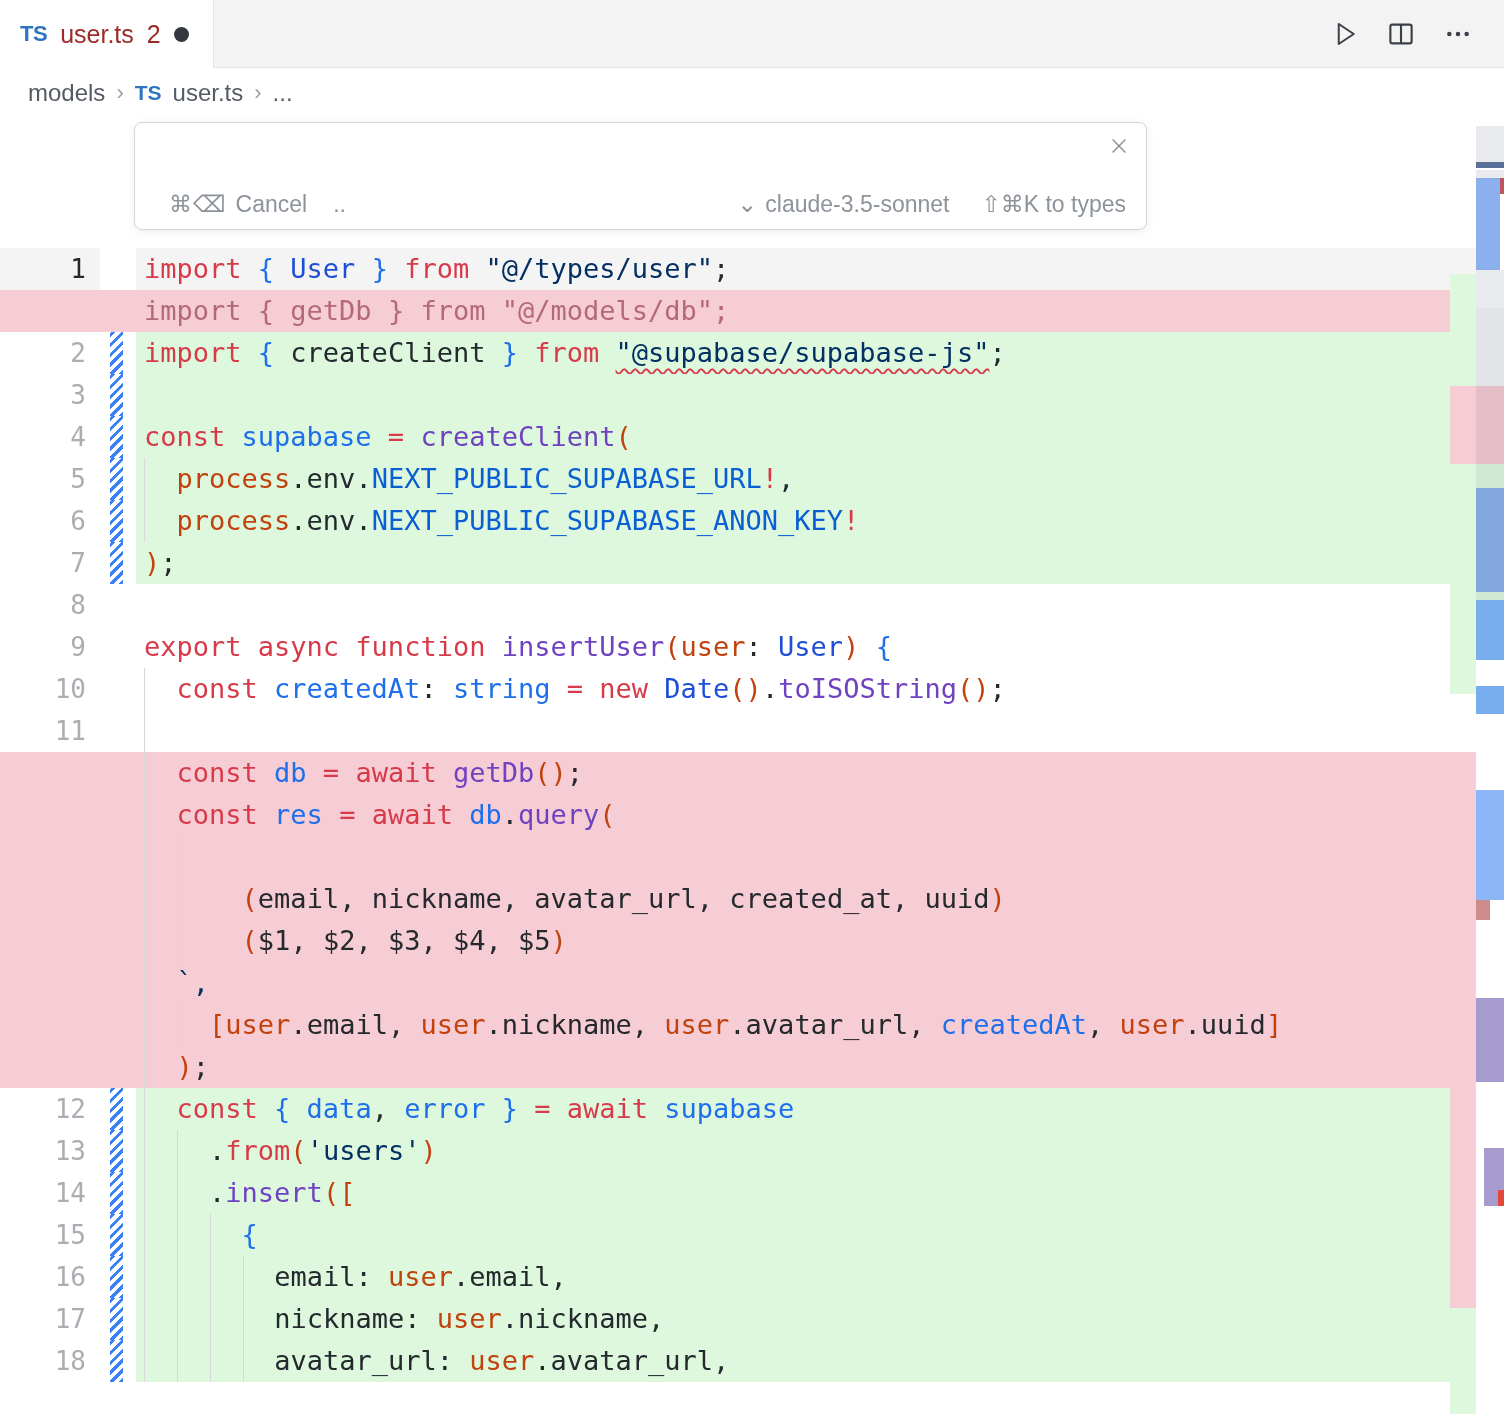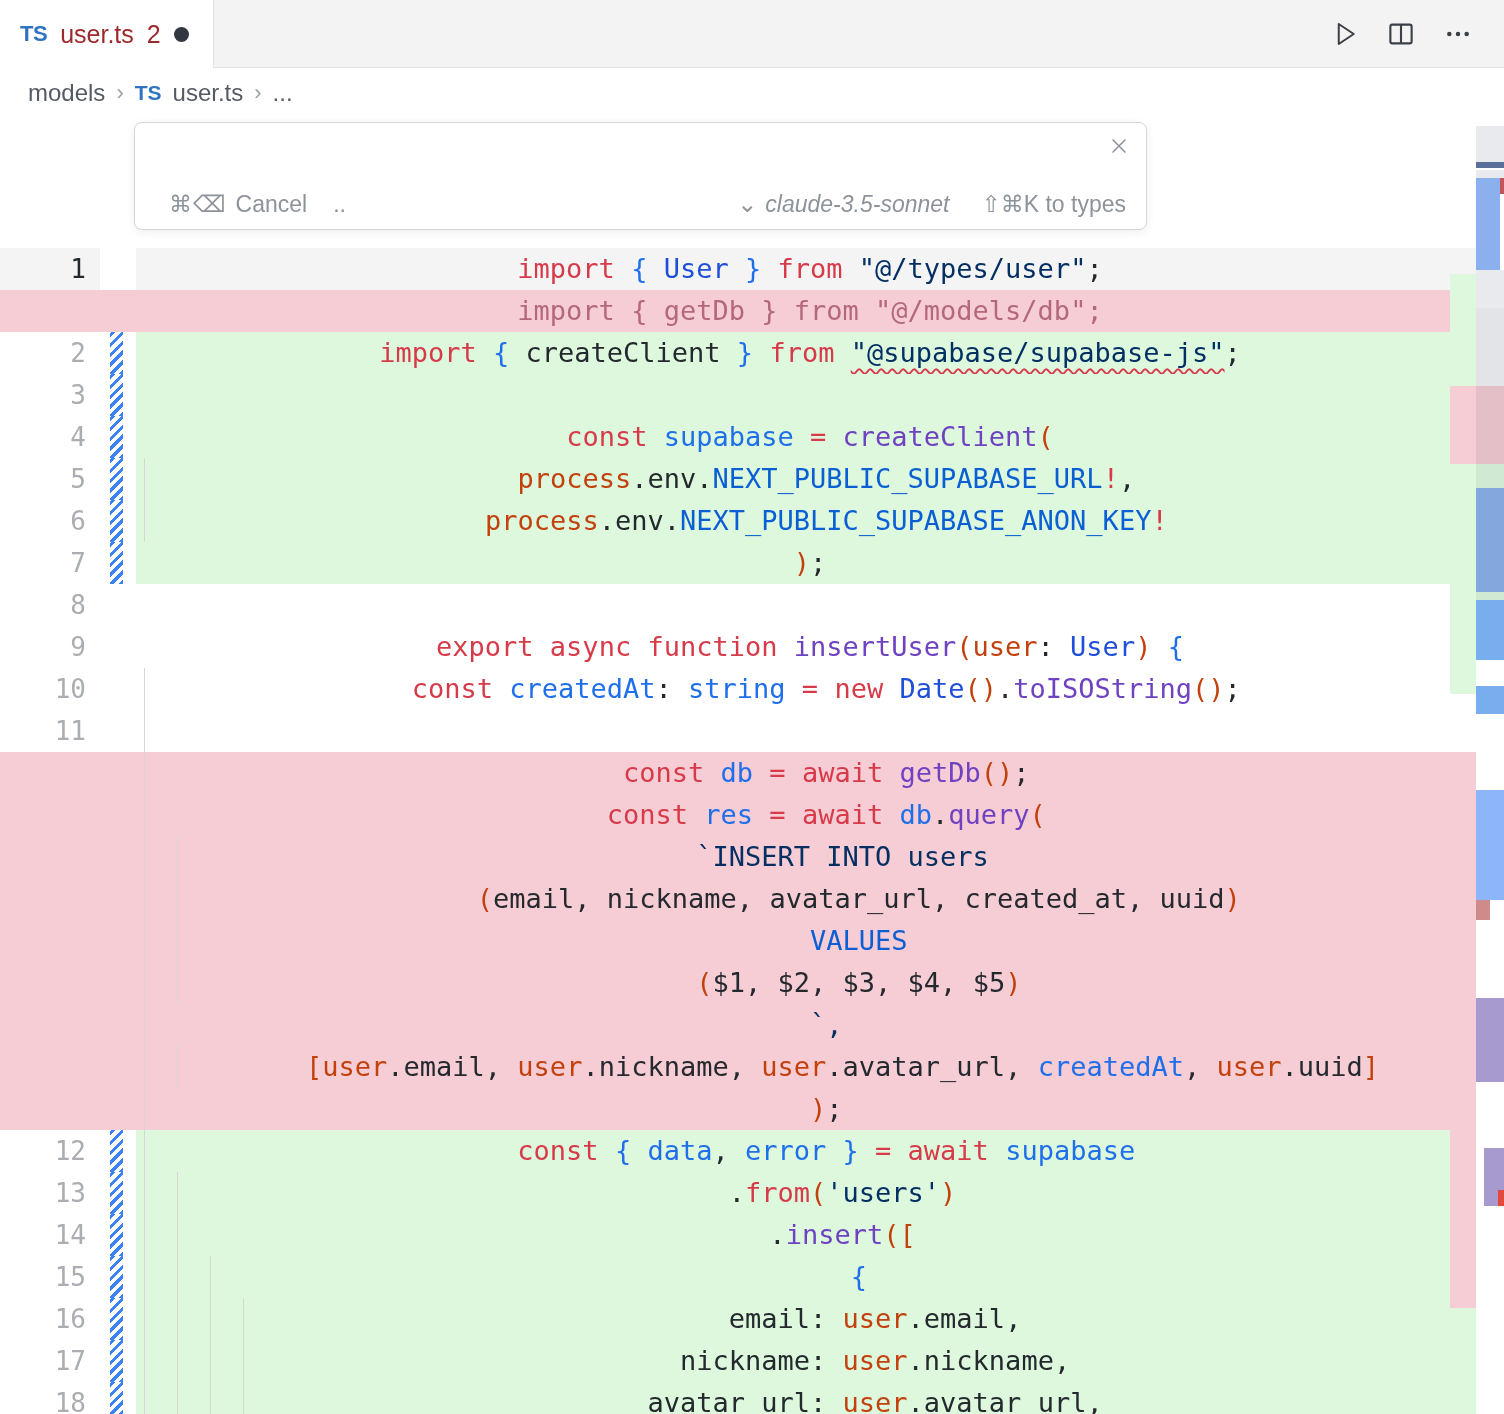--- a/index.html
+++ b/index.html
@@ -95,21 +95,20 @@
   }
   .gutter.added::before {
     content: ""; position: absolute; left: 10px; top: 0; width: 13px; height: 42px;
     background-image: repeating-linear-gradient(
       -45deg, #3b82f6 0 3px, #ffffff 3px 7px);
   }
   .code {
     flex: 1; height: 42px; line-height: 42px;
     padding-left: 8px;
     position: relative;
-    text-align: center;
   }
   .row.del .ln, .row.del .gutter { background: #f6ccd5; }
   .row.add .gutter { background: #ffffff; }
   .row.cur .ln { background: #f4f4f5; }
 
   
   .ig { position: absolute; top: 0; width: 1px; height: 42px; background: #d7d7da; }
 
   
   .kw  { color: #d73a49; }
@@ -190,23 +189,22 @@
       <div class="row add"><div class="ln">4</div><div class="gutter added"></div><div class="code"><span class="kw">const</span><span class="pl"> </span><span class="var">supabase</span><span class="pl"> </span><span class="op">=</span><span class="pl"> </span><span class="fn">createClient</span><span class="br2">(</span></div></div>
       <div class="row add"><div class="ln">5</div><div class="gutter added"></div><div class="code"><span class="pl"> </span><span class="pl"> </span><span class="prm">process</span><span class="pl">.</span><span class="pl">env</span><span class="pl">.</span><span class="cnst">NEXT_PUBLIC_SUPABASE_URL</span><span class="op">!</span><span class="pl">,</span><div class="ig" style="left: 8px;"></div></div></div>
       <div class="row add"><div class="ln">6</div><div class="gutter added"></div><div class="code"><span class="pl"> </span><span class="pl"> </span><span class="prm">process</span><span class="pl">.</span><span class="pl">env</span><span class="pl">.</span><span class="cnst">NEXT_PUBLIC_SUPABASE_ANON_KEY</span><span class="op">!</span><div class="ig" style="left: 8px;"></div></div></div>
       <div class="row add"><div class="ln">7</div><div class="gutter added"></div><div class="code"><span class="br2">)</span><span class="pl">;</span></div></div>
       <div class="row"><div class="ln">8</div><div class="gutter"></div><div class="code"></div></div>
       <div class="row"><div class="ln">9</div><div class="gutter"></div><div class="code"><span class="kw">export</span><span class="pl"> </span><span class="kw">async</span><span class="pl"> </span><span class="kw">function</span><span class="pl"> </span><span class="fn">insertUser</span><span class="br2">(</span><span class="prm">user</span><span class="pl">:</span><span class="pl"> </span><span class="ty">User</span><span class="br2">)</span><span class="pl"> </span><span class="br">{</span></div></div>
       <div class="row"><div class="ln">10</div><div class="gutter"></div><div class="code"><span class="pl"> </span><span class="pl"> </span><span class="kw">const</span><span class="pl"> </span><span class="var">createdAt</span><span class="pl">:</span><span class="pl"> </span><span class="var">string</span><span class="pl"> </span><span class="op">=</span><span class="pl"> </span><span class="kw">new</span><span class="pl"> </span><span class="ty">Date</span><span class="br2">(</span><span class="br2">)</span><span class="pl">.</span><span class="fn">toISOString</span><span class="br2">(</span><span class="br2">)</span><span class="pl">;</span><div class="ig" style="left: 8px;"></div></div></div>
       <div class="row"><div class="ln">11</div><div class="gutter"></div><div class="code"><div class="ig" style="left: 8px;"></div></div></div>
       <div class="row del"><div class="ln blank">&nbsp;</div><div class="gutter"></div><div class="code"><span class="pl"> </span><span class="pl"> </span><span class="kw">const</span><span class="pl"> </span><span class="var">db</span><span class="pl"> </span><span class="op">=</span><span class="pl"> </span><span class="kw">await</span><span class="pl"> </span><span class="fn">getDb</span><span class="br2">(</span><span class="br2">)</span><span class="pl">;</span><div class="ig" style="left: 8px;"></div></div></div>
       <div class="row del"><div class="ln blank">&nbsp;</div><div class="gutter"></div><div class="code"><span class="pl"> </span><span class="pl"> </span><span class="kw">const</span><span class="pl"> </span><span class="var">res</span><span class="pl"> </span><span class="op">=</span><span class="pl"> </span><span class="kw">await</span><span class="pl"> </span><span class="var">db</span><span class="pl">.</span><span class="fn">query</span><span class="br2">(</span><div class="ig" style="left: 8px;"></div></div></div>
-      <div class="row del"><div class="ln blank">&nbsp;</div><div class="gutter"></div><div class="code"><span class="pl"> </span><span class="pl"> </span><span class="pl"> </span><span class="pl"> </span><span class="str">`INSERT INTO users</span><div class="ig" style="left: 8px;"></div><div class="ig" style="left: 41px;"></div></div></div>
+      <div class="row del"><div class="ln blank">&nbsp;</div><div class="gutter"></div><div class="code"><span class="pl"> </span><span class="pl"> </span><span class="pl"> </span><span class="pl"> </span><div class="ig" style="left: 8px;"></div><div class="ig" style="left: 41px;"></div></div></div>
       <div class="row del"><div class="ln blank">&nbsp;</div><div class="gutter"></div><div class="code"><span class="pl"> </span><span class="pl"> </span><span class="pl"> </span><span class="pl"> </span><span class="pl"> </span><span class="pl"> </span><span class="br2">(</span><span class="pl">email</span><span class="pl">,</span><span class="pl"> </span><span class="pl">nickname</span><span class="pl">,</span><span class="pl"> </span><span class="pl">avatar_url</span><span class="pl">,</span><span class="pl"> </span><span class="pl">created_at</span><span class="pl">,</span><span class="pl"> </span><span class="pl">uuid</span><span class="br2">)</span><div class="ig" style="left: 8px;"></div><div class="ig" style="left: 41px;"></div></div></div>
-      <div class="row del"><div class="ln blank">&nbsp;</div><div class="gutter"></div><div class="code"><span class="pl"> </span><span class="pl"> </span><span class="pl"> </span><span class="pl"> </span><span class="pl"> </span><span class="pl"> </span><span class="cnst">VALUES</span><div class="ig" style="left: 8px;"></div><div class="ig" style="left: 41px;"></div></div></div>
       <div class="row del"><div class="ln blank">&nbsp;</div><div class="gutter"></div><div class="code"><span class="pl"> </span><span class="pl"> </span><span class="pl"> </span><span class="pl"> </span><span class="pl"> </span><span class="pl"> </span><span class="br2">(</span><span class="pl">$1</span><span class="pl">,</span><span class="pl"> </span><span class="pl">$2</span><span class="pl">,</span><span class="pl"> </span><span class="pl">$3</span><span class="pl">,</span><span class="pl"> </span><span class="pl">$4</span><span class="pl">,</span><span class="pl"> </span><span class="pl">$5</span><span class="br2">)</span><div class="ig" style="left: 8px;"></div><div class="ig" style="left: 41px;"></div></div></div>
       <div class="row del"><div class="ln blank">&nbsp;</div><div class="gutter"></div><div class="code"><span class="pl"> </span><span class="pl"> </span><span class="str">`,</span><div class="ig" style="left: 8px;"></div></div></div>
       <div class="row del"><div class="ln blank">&nbsp;</div><div class="gutter"></div><div class="code"><span class="pl"> </span><span class="pl"> </span><span class="pl"> </span><span class="pl"> </span><span class="br2">[</span><span class="prm">user</span><span class="pl">.</span><span class="pl">email</span><span class="pl">,</span><span class="pl"> </span><span class="prm">user</span><span class="pl">.</span><span class="pl">nickname</span><span class="pl">,</span><span class="pl"> </span><span class="prm">user</span><span class="pl">.</span><span class="pl">avatar_url</span><span class="pl">,</span><span class="pl"> </span><span class="var">createdAt</span><span class="pl">,</span><span class="pl"> </span><span class="prm">user</span><span class="pl">.</span><span class="pl">uuid</span><span class="br2">]</span><div class="ig" style="left: 8px;"></div><div class="ig" style="left: 41px;"></div></div></div>
       <div class="row del"><div class="ln blank">&nbsp;</div><div class="gutter"></div><div class="code"><span class="pl"> </span><span class="pl"> </span><span class="br2">)</span><span class="pl">;</span><div class="ig" style="left: 8px;"></div></div></div>
       <div class="row add"><div class="ln">12</div><div class="gutter added"></div><div class="code"><span class="pl"> </span><span class="pl"> </span><span class="kw">const</span><span class="pl"> </span><span class="br">{</span><span class="pl"> </span><span class="var">data</span><span class="pl">,</span><span class="pl"> </span><span class="var">error</span><span class="pl"> </span><span class="br">}</span><span class="pl"> </span><span class="op">=</span><span class="pl"> </span><span class="kw">await</span><span class="pl"> </span><span class="var">supabase</span><div class="ig" style="left: 8px;"></div></div></div>
       <div class="row add"><div class="ln">13</div><div class="gutter added"></div><div class="code"><span class="pl"> </span><span class="pl"> </span><span class="pl"> </span><span class="pl"> </span><span class="pl">.</span><span class="kw">from</span><span class="br2">(</span><span class="str">'users'</span><span class="br2">)</span><div class="ig" style="left: 8px;"></div><div class="ig" style="left: 41px;"></div></div></div>
       <div class="row add"><div class="ln">14</div><div class="gutter added"></div><div class="code"><span class="pl"> </span><span class="pl"> </span><span class="pl"> </span><span class="pl"> </span><span class="pl">.</span><span class="fn">insert</span><span class="br2">(</span><span class="br2">[</span><div class="ig" style="left: 8px;"></div><div class="ig" style="left: 41px;"></div></div></div>
       <div class="row add"><div class="ln">15</div><div class="gutter added"></div><div class="code"><span class="pl"> </span><span class="pl"> </span><span class="pl"> </span><span class="pl"> </span><span class="pl"> </span><span class="pl"> </span><span class="br">{</span><div class="ig" style="left: 8px;"></div><div class="ig" style="left: 41px;"></div><div class="ig" style="left: 74px;"></div></div></div>
       <div class="row add"><div class="ln">16</div><div class="gutter added"></div><div class="code"><span class="pl"> </span><span class="pl"> </span><span class="pl"> </span><span class="pl"> </span><span class="pl"> </span><span class="pl"> </span><span class="pl"> </span><span class="pl"> </span><span class="pl">email</span><span class="pl">:</span><span class="pl"> </span><span class="prm">user</span><span class="pl">.</span><span class="pl">email</span><span class="pl">,</span><div class="ig" style="left: 8px;"></div><div class="ig" style="left: 41px;"></div><div class="ig" style="left: 74px;"></div><div class="ig" style="left: 107px;"></div></div></div>
       <div class="row add"><div class="ln">17</div><div class="gutter added"></div><div class="code"><span class="pl"> </span><span class="pl"> </span><span class="pl"> </span><span class="pl"> </span><span class="pl"> </span><span class="pl"> </span><span class="pl"> </span><span class="pl"> </span><span class="pl">nickname</span><span class="pl">:</span><span class="pl"> </span><span class="prm">user</span><span class="pl">.</span><span class="pl">nickname</span><span class="pl">,</span><div class="ig" style="left: 8px;"></div><div class="ig" style="left: 41px;"></div><div class="ig" style="left: 74px;"></div><div class="ig" style="left: 107px;"></div></div></div>
@@ -244,17 +242,17 @@
         <line x1="5" y1="5" x2="19" y2="19"></line>
           <line x1="19" y1="5" x2="5" y2="19"></line>
       </svg>
     </div>
     <div style="position:absolute;left:34px;right:20px;top:62px;height:38px;display:flex;align-items:center;font-size:23px;color:#8d939b;">
       <span style="letter-spacing:1px;">⌘⌫</span>
       <span style="margin-left:9px;cursor:pointer;">Cancel</span>
       <span style="margin-left:26px;">..</span>
       <span style="flex:1"></span>
       <span style="margin-right:8px;font-size:24px;line-height:10px;">⌄</span>
-      <span style="cursor:pointer;font-style:italic;">claude-3.5-sonnet</span>
+      <span style="cursor:pointer;">claude-3.5-sonnet</span>
       <span style="margin-left:32px;">⇧⌘K to types</span>
     </div>
   </div>
 </div>
 
 </body></html>

